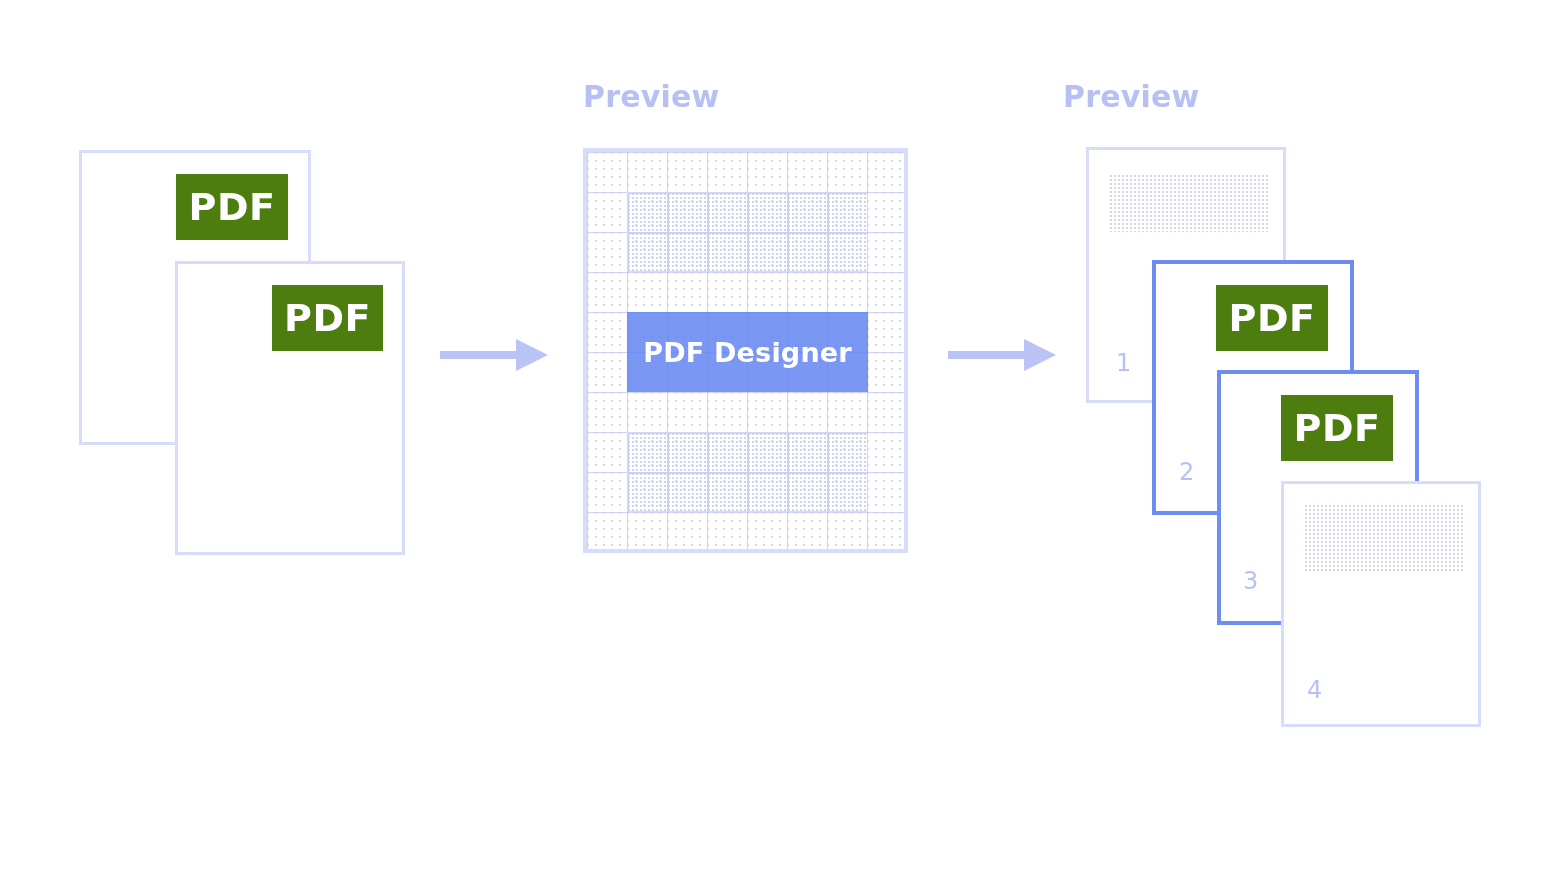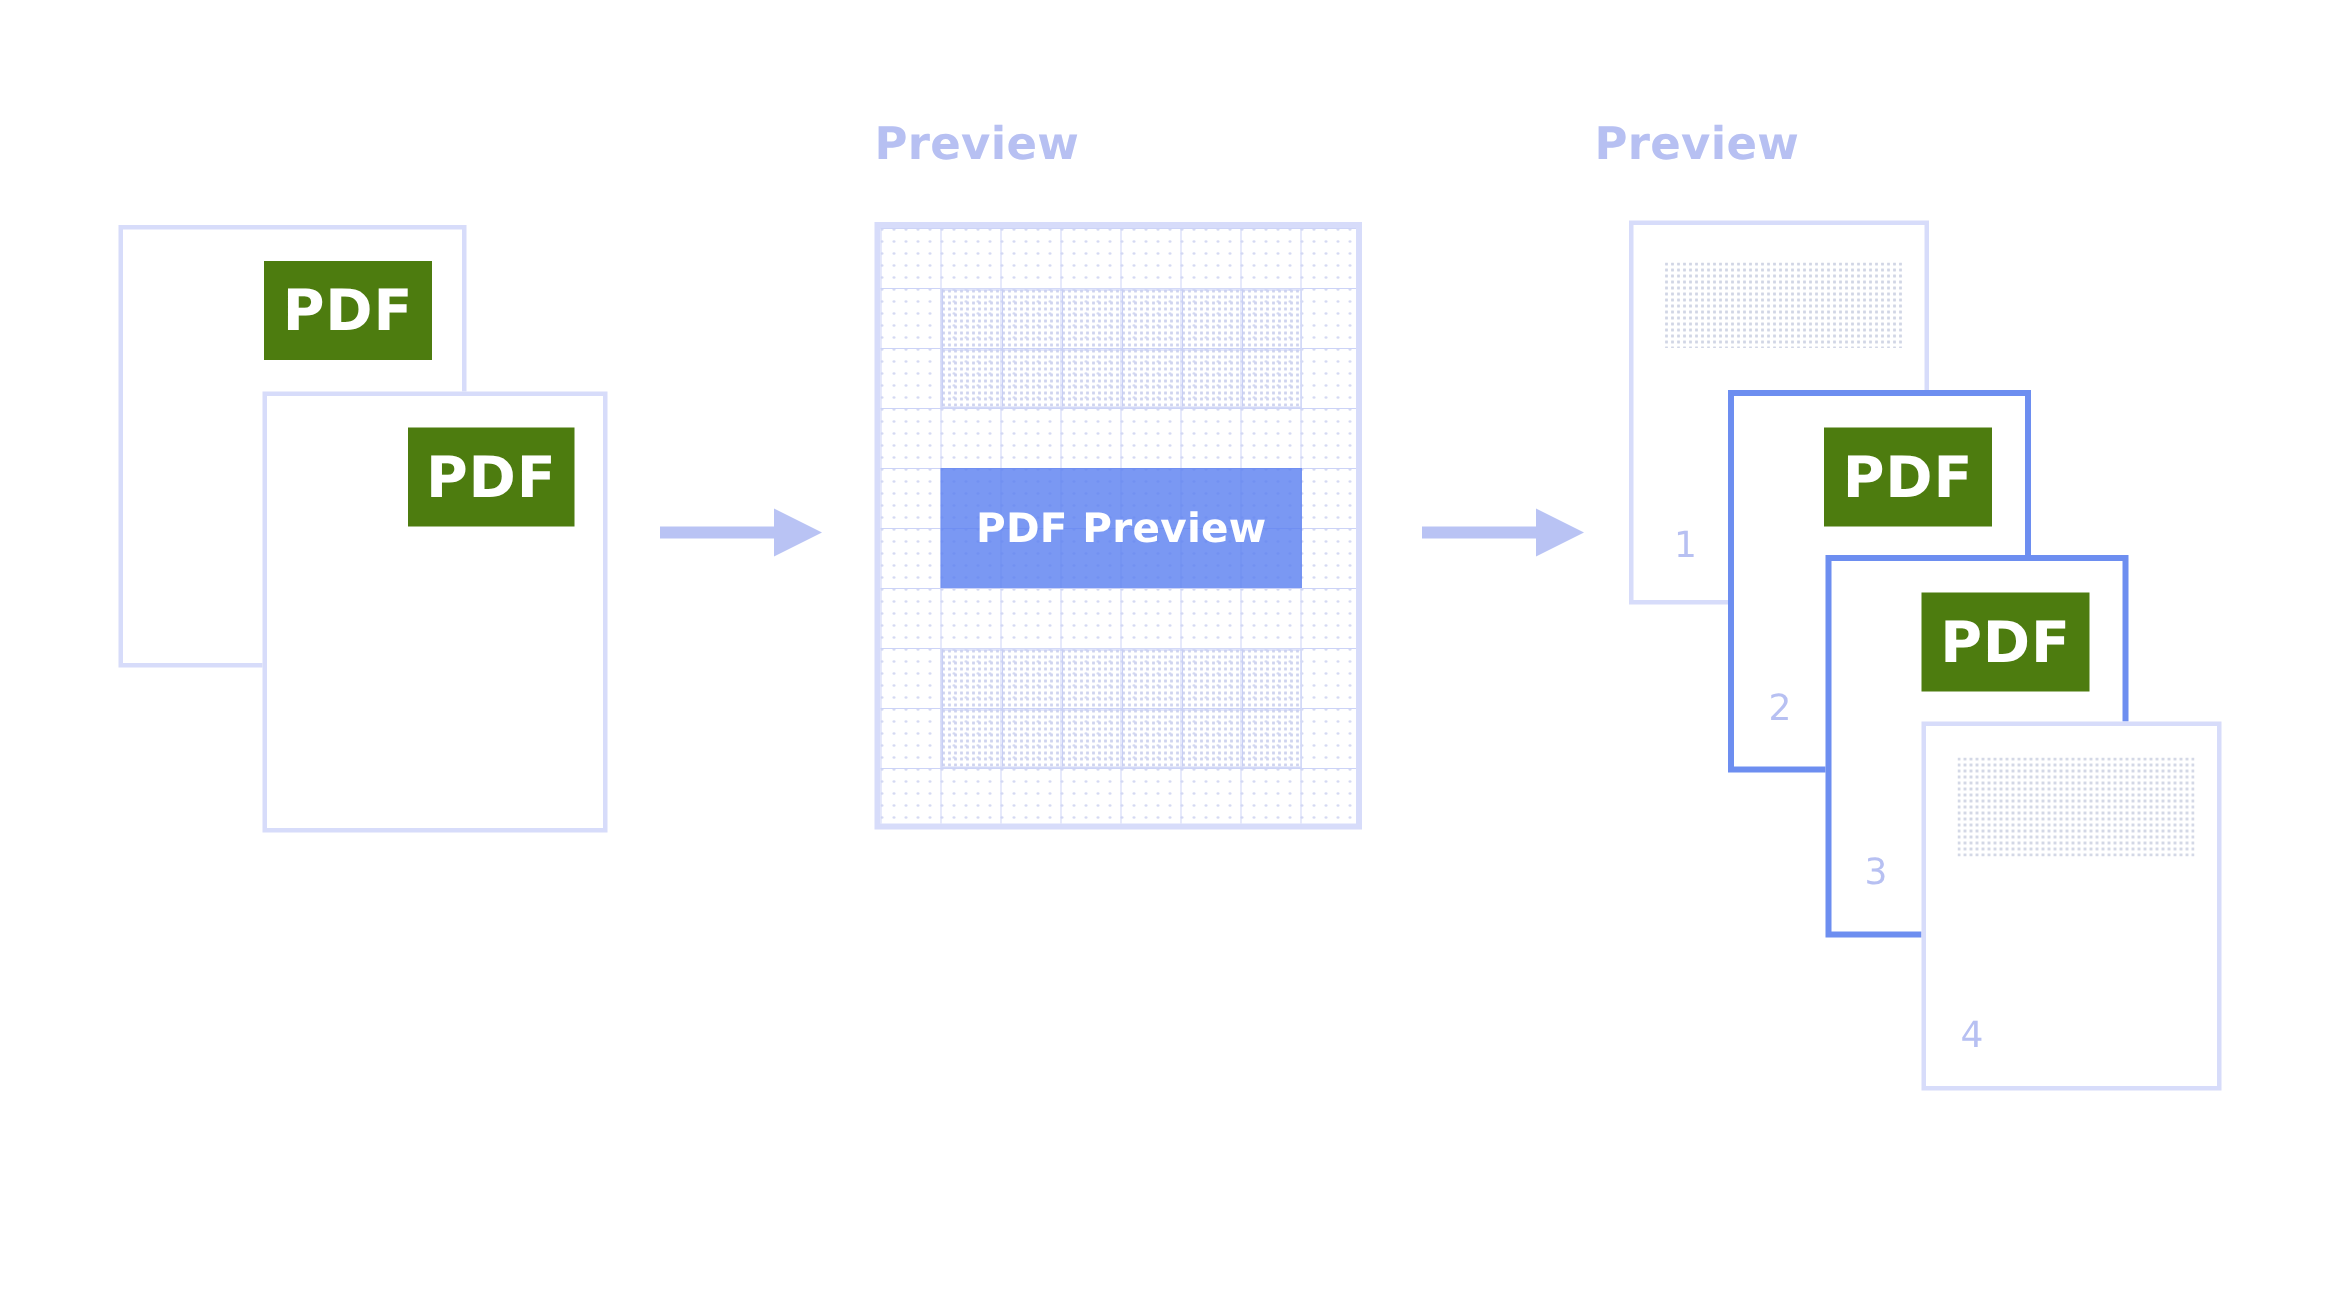--- a/index.html
+++ b/index.html
@@ -156,21 +156,21 @@
 
     <div id="designer-panel" style="left:583px; top:148px; width:325px; height:405px;">
 
       <div class="dot-layer"></div>
       <div class="grid-layer"></div>
 
       <div class="band" style="left:40px; top:40px; width:241px; height:80px;">
         <div class="band-inner-grid"></div>
       </div>
 
-      <div id="pdf-content-block" style="left:40px; top:160px; width:241px; height:80px;">PDF Preview</div>
+      <div id="pdf-content-block" style="left:40px; top:160px; width:241px; height:80px;">PDF Designer</div>
 
       <div class="band" style="left:40px; top:280px; width:241px; height:80px;">
         <div class="band-inner-grid"></div>
       </div>
     </div>
   </div>
 
   <div class="arrow" style="left:948px; top:335px; width:110px; height:40px;">
     <svg width="110" height="40" viewBox="0 0 110 40">
       <rect x="0" y="16" width="78" height="8" fill="#b9c3f4"></rect>

